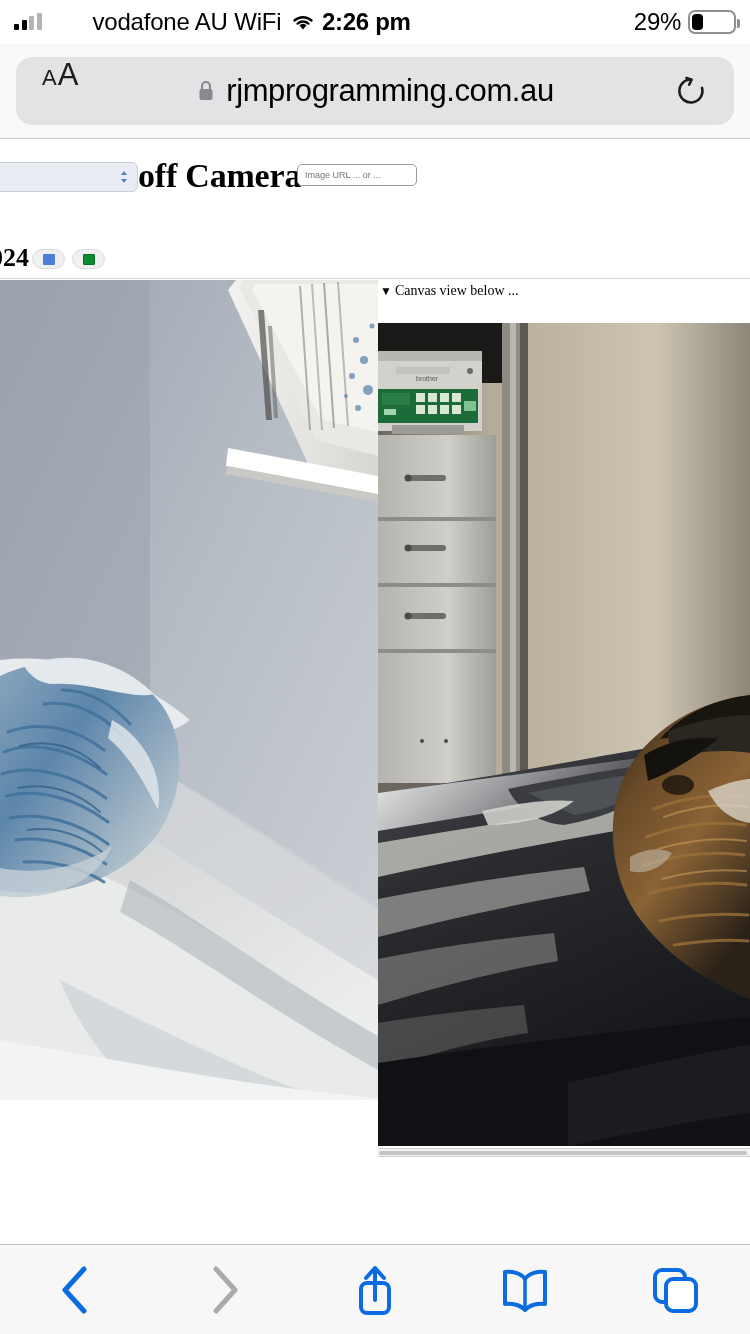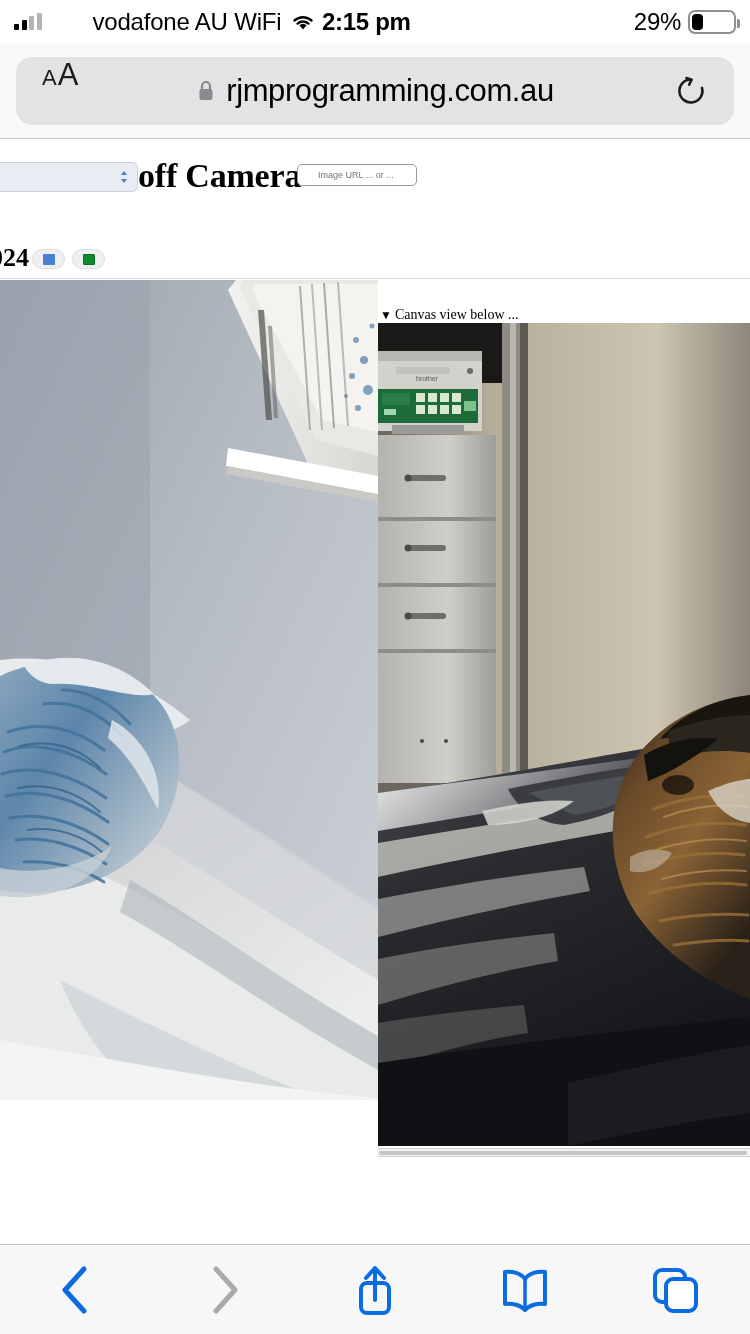--- a/index.html
+++ b/index.html
@@ -124,21 +124,21 @@
     position: absolute; left: 138px; top: 0;
     font-family: "Liberation Serif", serif;
     font-weight: bold; font-size: 34px; color: #000;
     letter-spacing: -0.2px; line-height: 40px;
   }
   .img-url-input {
     position: absolute; left: 297px; top: 8px;
     width: 120px; height: 22px;
     background: #fff;
     border: 1px solid #9a9a9a; border-radius: 5px;
-    font-size: 9px; color: #b8b8b8; padding: 0 20px;
+    font-size: 9px; color: #b8b8b8; padding: 0 7px;
     font-family: "Liberation Sans", sans-serif;
     outline: none;
   }
 
   
   .ctrl-row2 {
     position: absolute; top: 103px; left: 0; width: 750px; height: 40px;
   }
   .date-cut {
     position: absolute; left: -10px; top: 0;
@@ -172,21 +172,20 @@
     overflow: hidden;
   }
   .photo-left svg { display: block; width: 378px; height: 820px; }
 
   
   .canvas-label {
     position: absolute; left: 380px; top: 142px;
     font-family: "Liberation Serif", serif;
     font-size: 14px; color: #000; line-height: 18px;
     white-space: nowrap;
-    margin-top: 24px;
   }
   .canvas-label .tri { font-size: 12px; margin-right: 3px; }
 
   
   .canvas-right {
     position: absolute; left: 378px; top: 183px;
     width: 372px; height: 823px;
     overflow: hidden;
   }
   .canvas-right svg { display: block; width: 372px; height: 823px; }
@@ -232,21 +231,21 @@
     </span>
     <span class="carrier">vodafone AU WiFi</span>
     <span>
       <svg class="wifi-icon" viewBox="0 0 26 20">
         <path d="M13 17.4 L9.4 13.2 a5.6 5.6 0 0 1 7.2 0 Z" fill="#000"></path>
         <path d="M4.6 8.4 a12.6 12.6 0 0 1 16.8 0" stroke="#000" stroke-width="2.6" fill="none" stroke-linecap="round"></path>
         <path d="M7.6 11.6 a8.2 8.2 0 0 1 10.8 0" stroke="#000" stroke-width="2.4" fill="none" stroke-linecap="round"></path>
       </svg>
     </span>
   </div>
-  <div class="sb-time">2:15 pm</div>
+  <div class="sb-time">2:26 pm</div>
   <div class="sb-right">
     <span class="battery-pct">29%</span>
     <span class="battery">
       <span class="battery-fill"></span>
     </span>
   </div>
 </div>
 
 <div class="safari-urlbar-wrap">
   <div class="urlbar">

